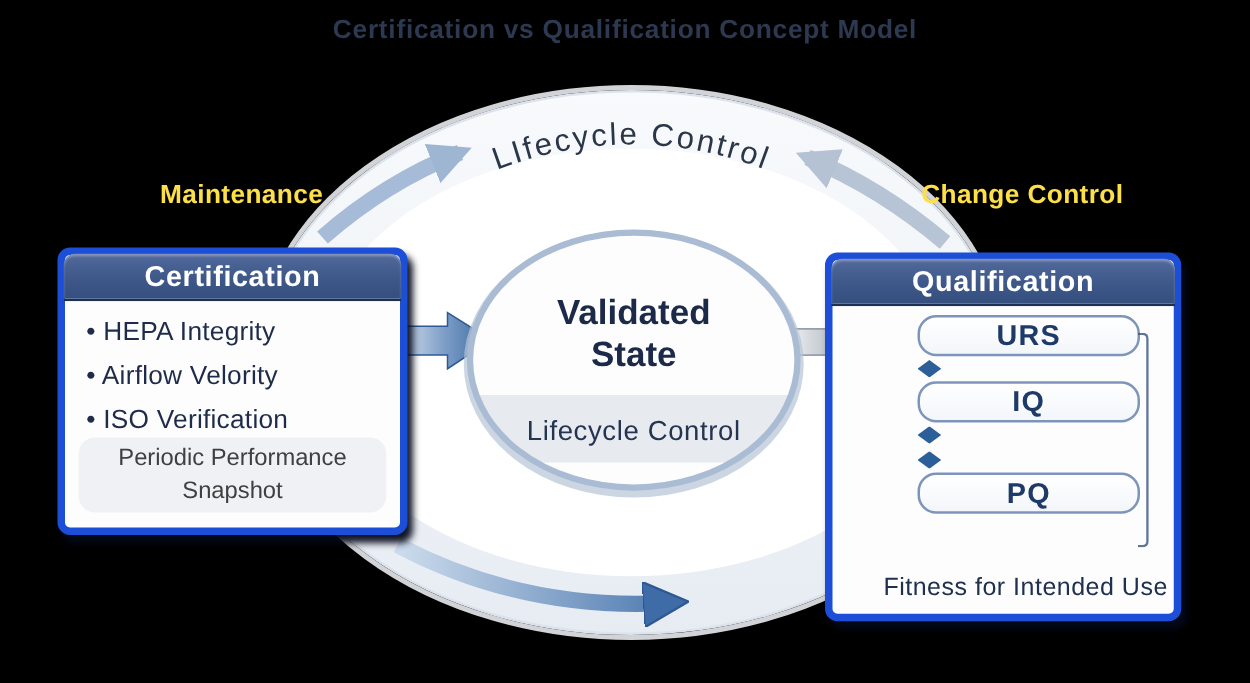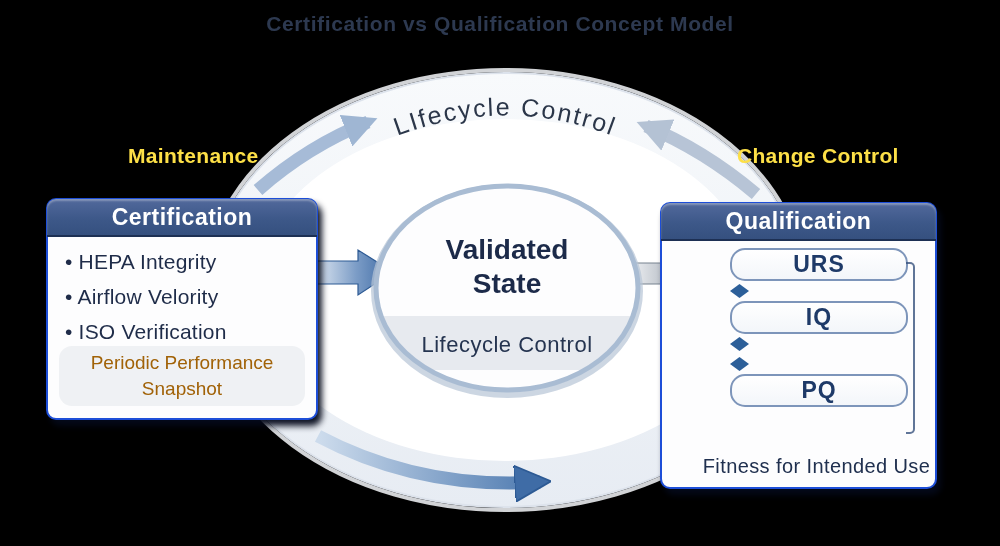--- a/index.html
+++ b/index.html
@@ -8,35 +8,35 @@
   .title{position:absolute;top:12px;left:0;width:100%;text-align:center;
          font-size:21px;font-weight:bold;color:#2d3950;letter-spacing:.6px;}
   .side-label{position:absolute;font-size:21px;font-weight:bold;color:#fde047;
          letter-spacing:.3px;}
   #lbl-maintenance{left:128px;top:144px;}
   #lbl-change{left:737px;top:144px;}
   #lbl-requal{left:174px;top:441px;}
 
   svg{position:absolute;left:0;top:0;}
 
-  .card{position:absolute;background:#fdfdfe;border:2px solid #1d4ed8;
+  .card{position:absolute;background:#fdfdfe;border:6px solid #1d4ed8;
         border-radius:10px;box-shadow:4px 6px 6px rgba(4,10,26,.95);}
   .card-left{left:46px;top:198px;width:268px;height:218px;}
   .card-right{left:660px;top:202px;width:273px;height:283px;}
   .card-header{height:36px;margin:-1px -1px 0 -1px;border-radius:9px 9px 0 0;
         background:linear-gradient(180deg,#52699c 0%,#3d5889 55%,#35507f 100%);
         border-bottom:2px solid #1d3054;color:#fff;font-weight:bold;
         font-size:23px;text-align:center;line-height:36px;letter-spacing:.5px;
         box-shadow:inset 0 2px 2px rgba(255,255,255,.3);}
   .bullets{padding:13px 0 0 17px;}
   .bullet{font-size:21px;color:#1f2c49;margin-bottom:11px;letter-spacing:.2px;}
   .bullet::before{content:"• ";color:#1f2c49;}
   .snapshot{position:absolute;left:11px;right:11px;top:146px;height:60px;
         background:#eff1f4;border-radius:13px;display:flex;align-items:center;
-        justify-content:center;text-align:center;font-size:19px;color:#a16207;
+        justify-content:center;text-align:center;font-size:19px;color:#404040;
         line-height:1.35;padding:0 18px;box-sizing:border-box;}
   .stack{position:absolute;left:68px;top:44px;width:178px;display:flex;
         flex-direction:column;align-items:flex-start;}
   .stage-box{width:178px;height:33px;box-sizing:border-box;border:2px solid #7d95ba;
         border-radius:15px;background:linear-gradient(180deg,#ffffff,#f3f6fa);
         display:flex;align-items:center;justify-content:center;font-weight:bold;
         font-size:23px;color:#1e3a68;letter-spacing:1px;}
   .diamond{width:19px;height:14px;background:#2c5f99;margin:3px 0;
         clip-path:polygon(50% 0,100% 50%,50% 100%,0 50%);}
   .fitness{position:absolute;left:0;right:0;bottom:9px;text-align:center;

